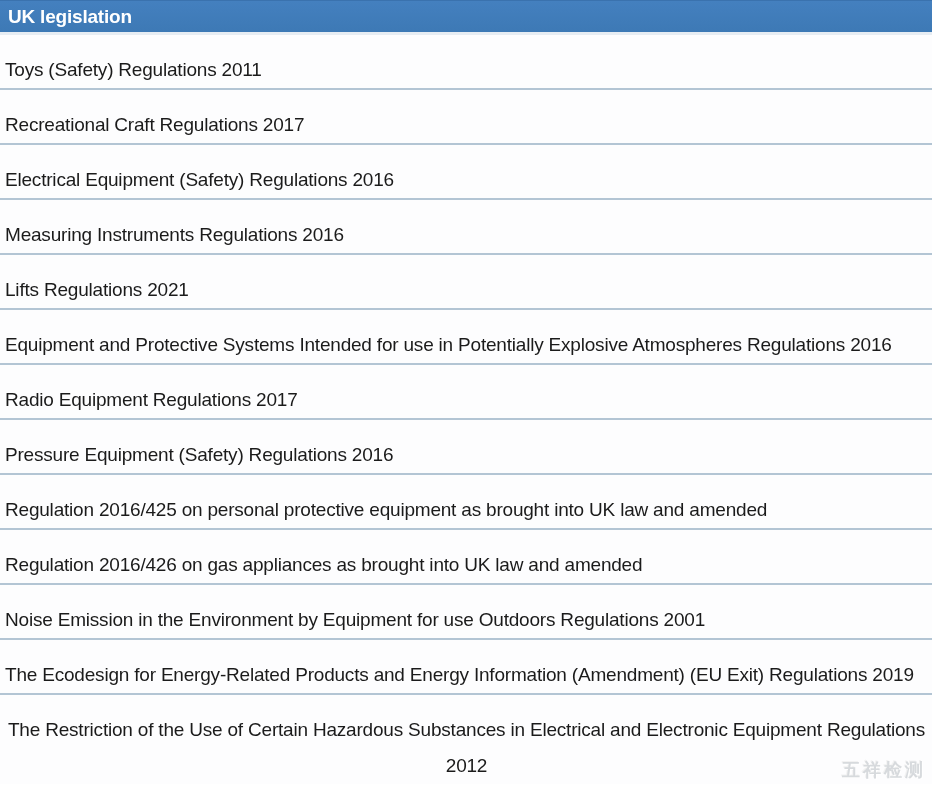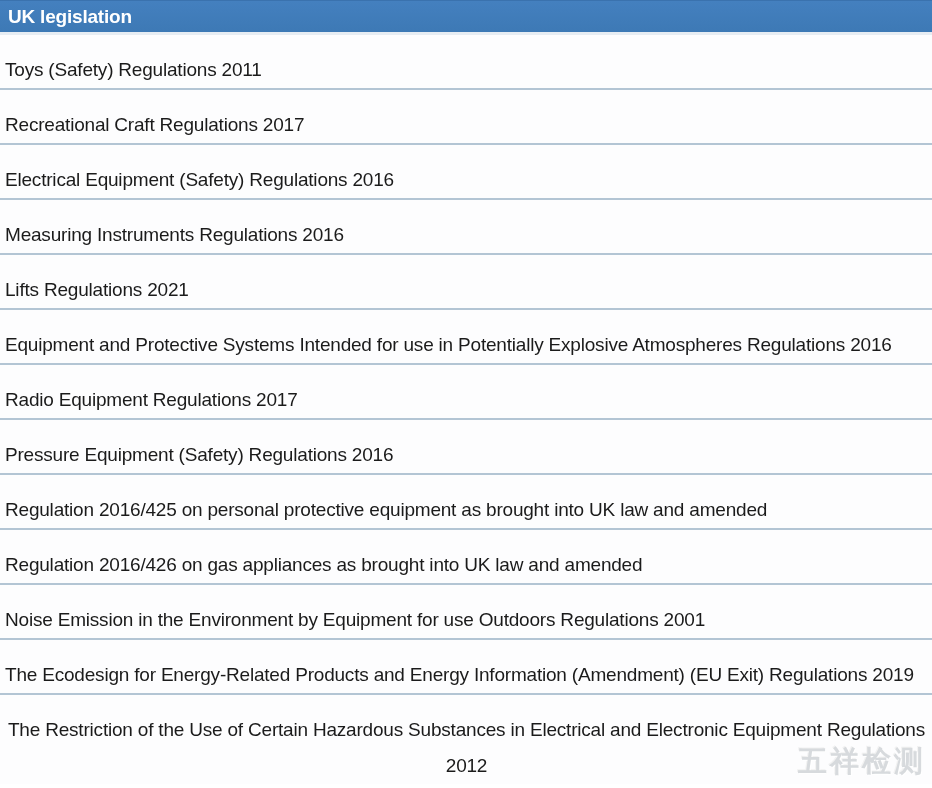--- a/index.html
+++ b/index.html
@@ -37,21 +37,21 @@
     display:flex;align-items:center;
     padding:17px 4px 0 5px;
     font-size:19px;
     color:var(--row-text);
     letter-spacing:-0.2px;
   }
   .row:last-of-type{border-bottom:none;text-align:center;}
   .watermark{
     position:absolute;
     right:6px;bottom:6px;
-    font-size:29px;font-weight:bold;
+    font-size:18px;font-weight:bold;
     color:var(--watermark);
     letter-spacing:3px;
     text-shadow:1px 1px 0 #ffffff, -1px -1px 0 #f2f2f2;
     pointer-events:none;
     text-align:right;
   }
 </style>
 </head>
 <body>
 

